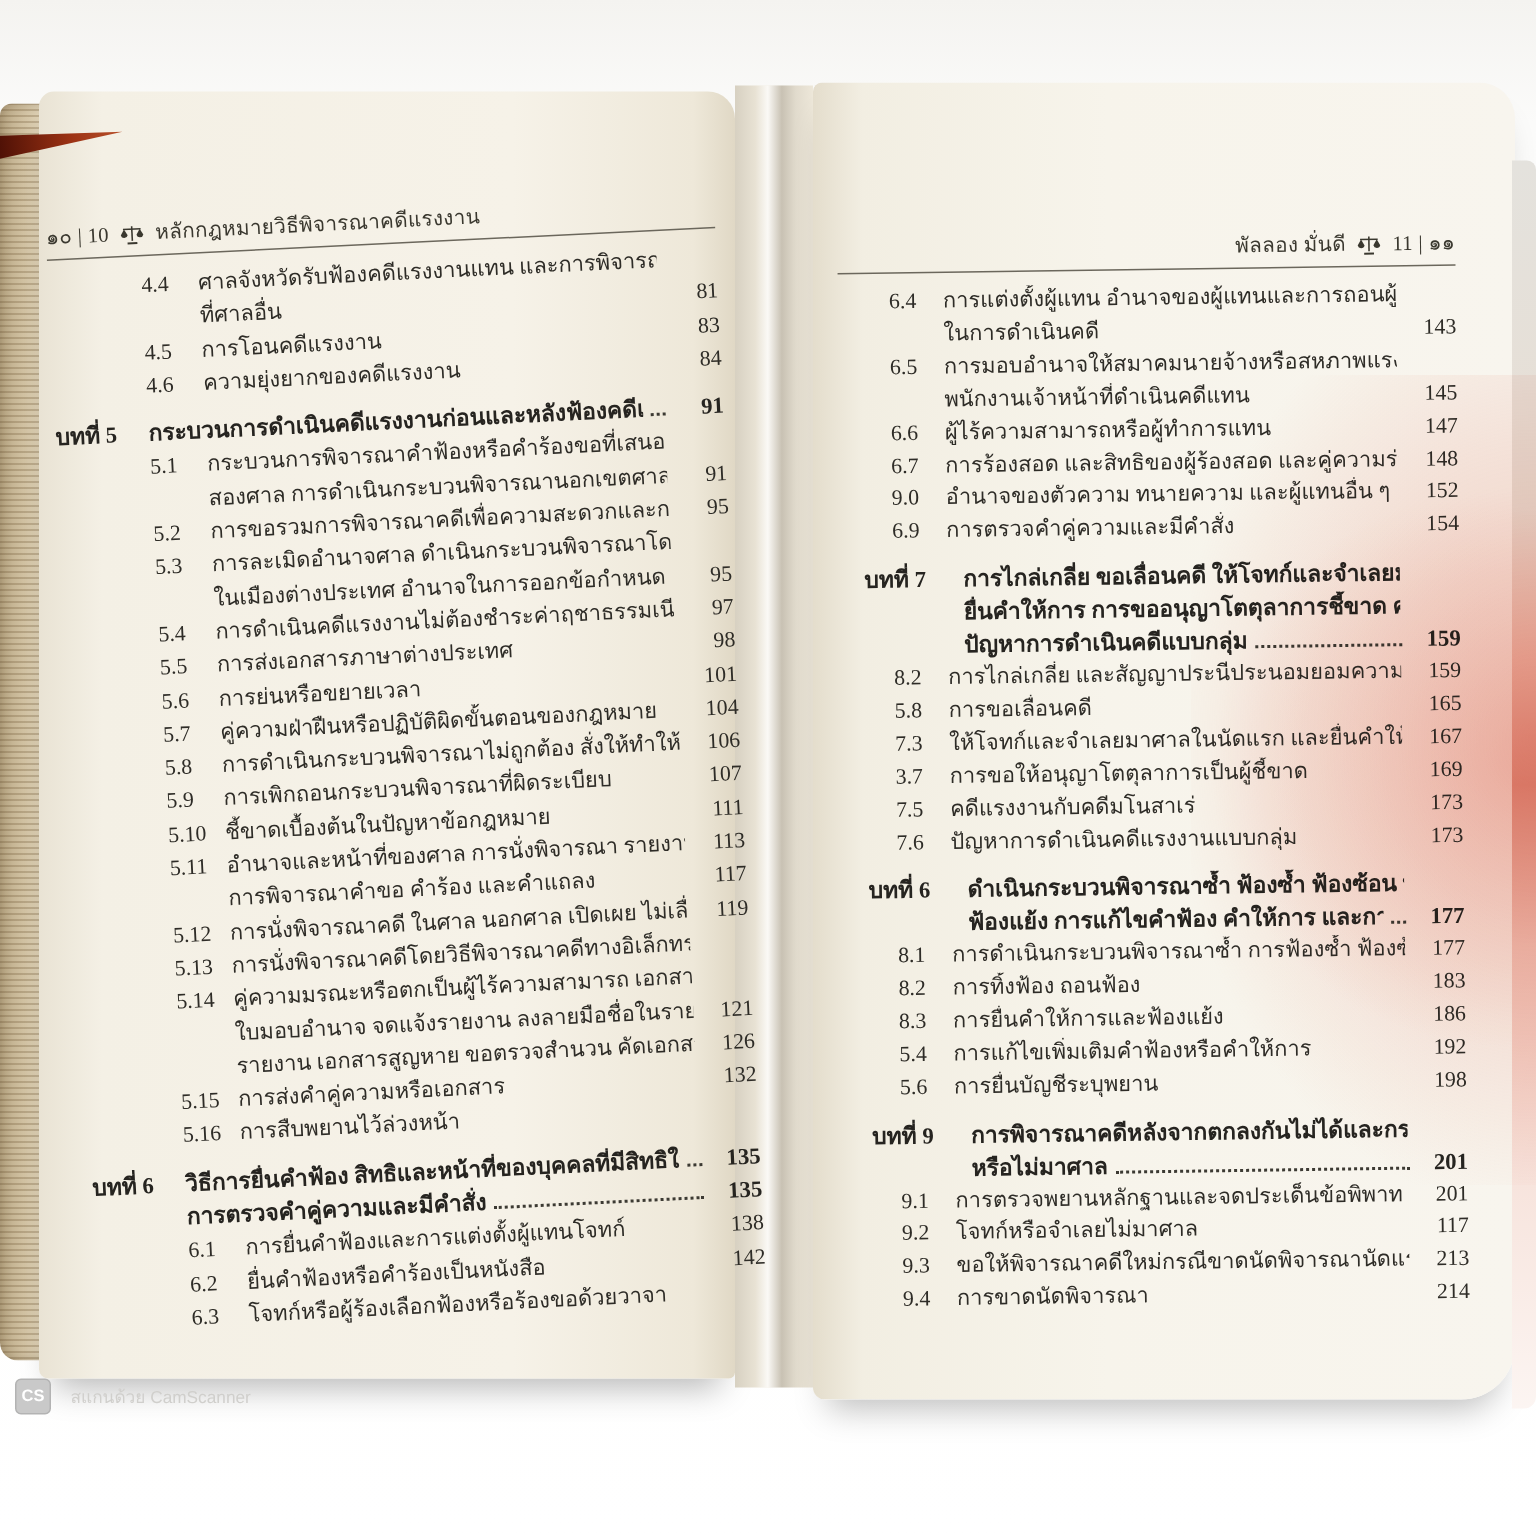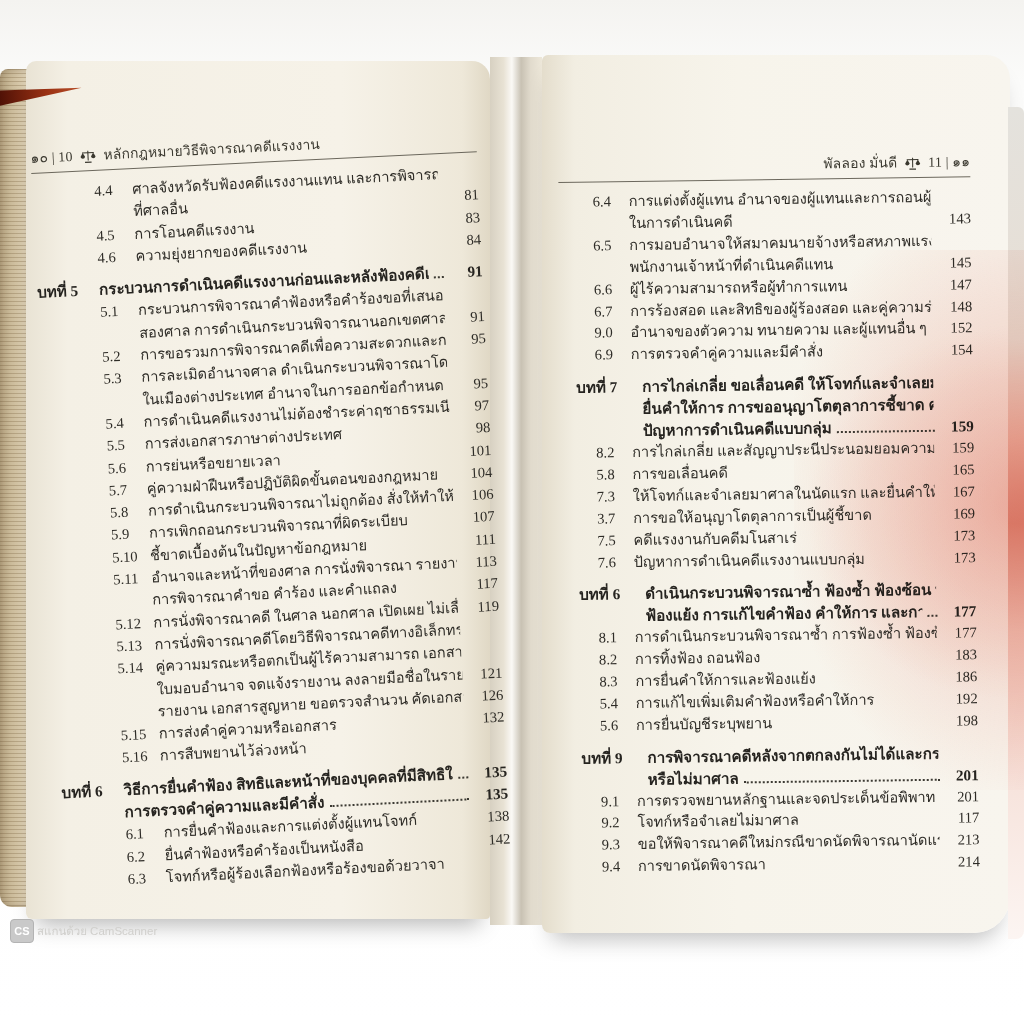--- a/index.html
+++ b/index.html
@@ -65,21 +65,21 @@
   .right-content .chapter .lbl{width:66px;margin-left:15px;}
   .txt{white-space:nowrap;overflow:hidden;flex-shrink:1;}
   .fill{flex:1 1 auto;min-width:4px;}
   .leader{flex:1 1 auto;min-width:10px;border-bottom:2px dotted #3c3a33;margin:0 3px 4px 5px;}
   .pg{flex:none;min-width:36px;text-align:right;}
   .pink-glow{
     position:absolute;right:0;top:250px;width:230px;height:540px;z-index:7;pointer-events:none;
     background:radial-gradient(ellipse at 100% 45%,rgba(235,157,143,.5),rgba(238,172,158,.22) 48%,rgba(238,172,158,0) 75%);
     mix-blend-mode:multiply;
   }
-  .watermark{position:absolute;left:10px;top:919px;display:flex;align-items:center;gap:3px;z-index:8;}
+  .watermark{position:absolute;left:10px;top:919px;display:flex;align-items:center;gap:13px;z-index:8;}
   .cs-badge{
     width:22px;height:22px;border:1.5px solid #b3b3b3;background:#c9c9c9;color:#ffffff;border-radius:4px;
     display:flex;align-items:center;justify-content:center;
     font:bold 11px "Liberation Sans","DejaVu Sans",sans-serif;
   }
   .wm-text{color:#d0cfcc;font-size:11.5px;font-family:Liberation Sans, sans-serif;}
 </style>
 </head>
 <body>
 

